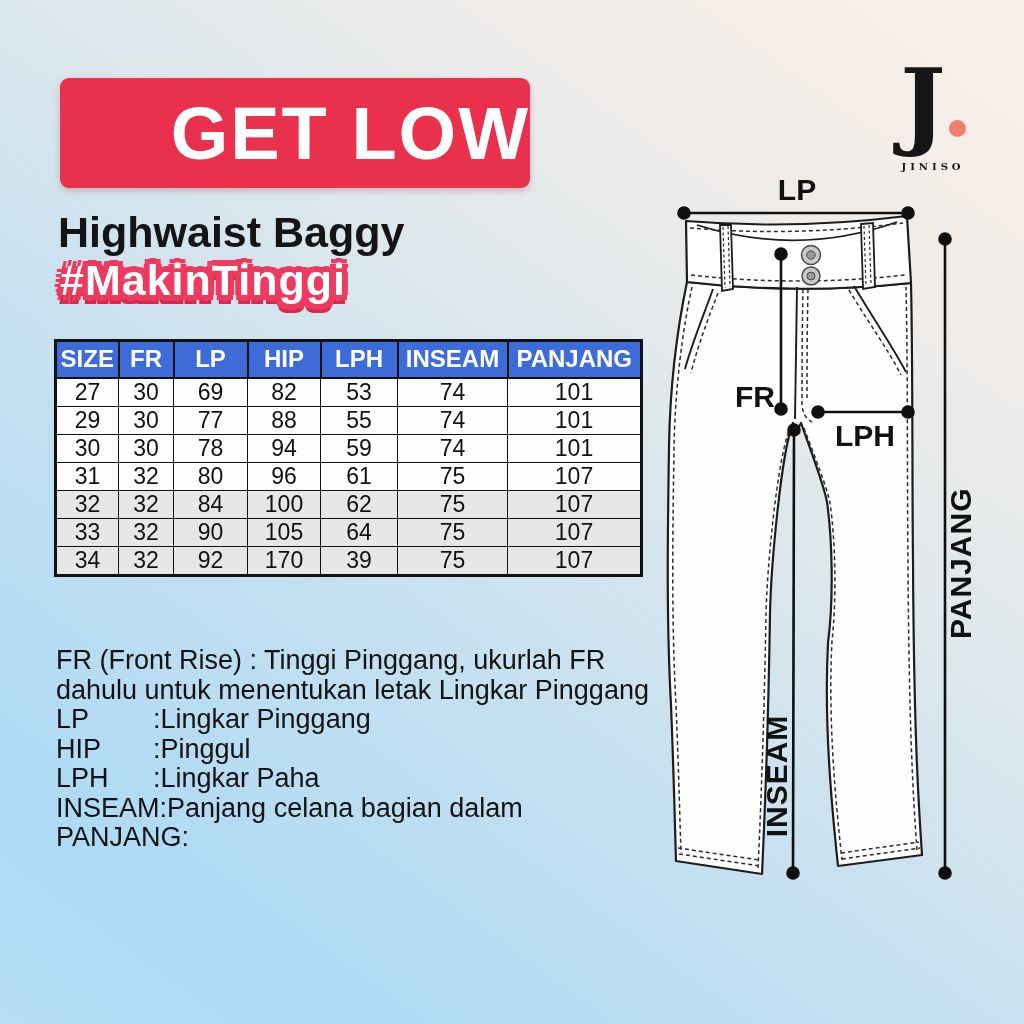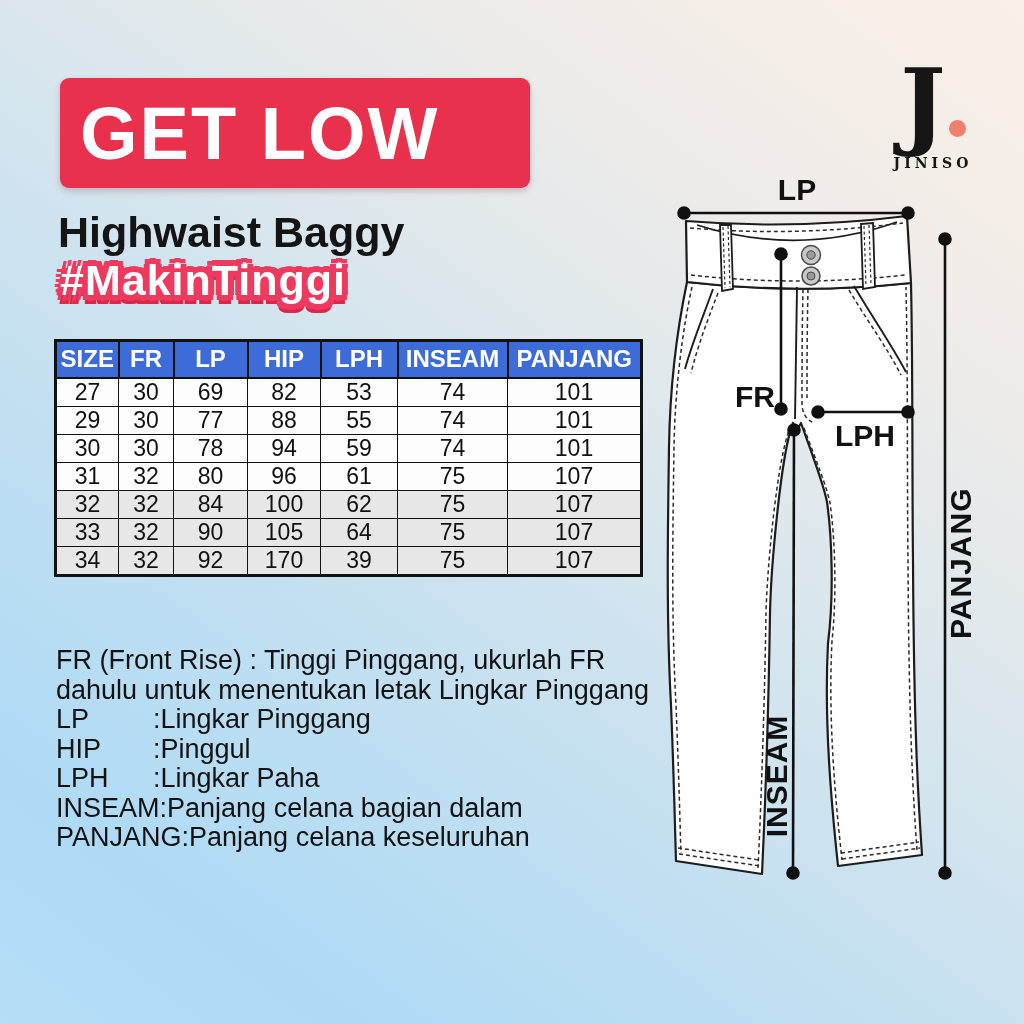--- a/index.html
+++ b/index.html
@@ -6,38 +6,37 @@
   html,body { background:#888; }
   body { font-family:"Liberation Sans", sans-serif; }
   #canvas {
     position:relative; width:1024px; height:1024px; overflow:hidden; margin:0 auto;
     background:linear-gradient(216deg,#f9f0e7 0%,#f1ece9 20%,#dfe8ec 38%,#c4e0f1 62%,#aedaf5 86%,#b6def6 100%);
   }
   
   .banner {
     position:absolute; left:60px; top:78px; width:470px; height:110px;
     background:#e9304d; border-radius:9px;
-    display:flex; align-items:center; justify-content:flex-start;
+    display:flex; align-items:center; justify-content:flex-end;
     box-shadow:0 3px 6px rgba(140,30,50,.25);
-    padding-left:20px;
   }
   .banner-title { font-size:74px; font-weight:bold; color:#ffffff; letter-spacing:2px; white-space:nowrap; }
   .subtitle { position:absolute; left:58px; top:208px; font-size:43px; font-weight:bold; color:#141414; white-space:nowrap; }
   .hashtag {
     position:absolute; left:60px; top:256px; font-size:43px; font-weight:bold; color:#ffffff; white-space:nowrap; letter-spacing:1px;
     text-shadow:
       -5px -5px 0 #ee3a5e, 5px -5px 0 #ee3a5e, -5px 5px 0 #ee3a5e, 5px 5px 0 #ee3a5e,
       -6px 0 0 #ee3a5e, 6px 0 0 #ee3a5e, 0 -6px 0 #ee3a5e, 0 6px 0 #ee3a5e,
       -3px 9px 0 #d62a4c, 0 9px 0 #d62a4c, 3px 9px 0 #d62a4c;
   }
   
   .logo { position:absolute; left:876px; top:56px; width:114px; text-align:center; color:#161616; }
   .logo-j { font-family:"DejaVu Serif", serif; font-size:96px; font-weight:bold; line-height:1.0; }
   .logo-dot { display:inline-block; width:17px; height:17px; border-radius:50%; background:#f0806d; margin-left:3px; }
-  .logo-name { font-family:"DejaVu Serif", serif; font-size:14px; font-weight:bold; letter-spacing:4px; margin-top:3px; }
+  .logo-name { font-family:"DejaVu Serif", serif; font-size:10px; font-weight:bold; letter-spacing:4px; margin-top:9px; }
   
   .size-table {
     position:absolute; left:54px; top:339px; width:586px;
     border-collapse:collapse; table-layout:fixed;
     text-align:center; color:#111; border:3px solid #111;padding-left:32px;
   }
   .size-table th {
     background:#3d6bd7; color:#fff; font-weight:bold; font-size:24px;
     height:37px; border:2px solid #111;
   }
@@ -199,21 +198,20 @@
 
         <div class="legend-row">
           <span class="legend-term">INSEAM</span>
           <span>: </span>
           <span>Panjang celana bagian dalam</span>
         </div>
 
         <div class="legend-row">
           <span class="legend-term">PANJANG</span>
           <span>: </span>
-          <span>Panjang celana keseluruhan</span>
         </div>
       </div>
   </div>
 
 
   <div class="jeans">
     <svg width="380" height="720" viewBox="0 0 380 720">
 
       <path d="M42,107 C33,150 25,210 24,272 C23,345 21,440 26,530 C29,605 30,655 31,686
            L117,699 C121,615 124,505 125,438 C126,392 136,278 148,248

